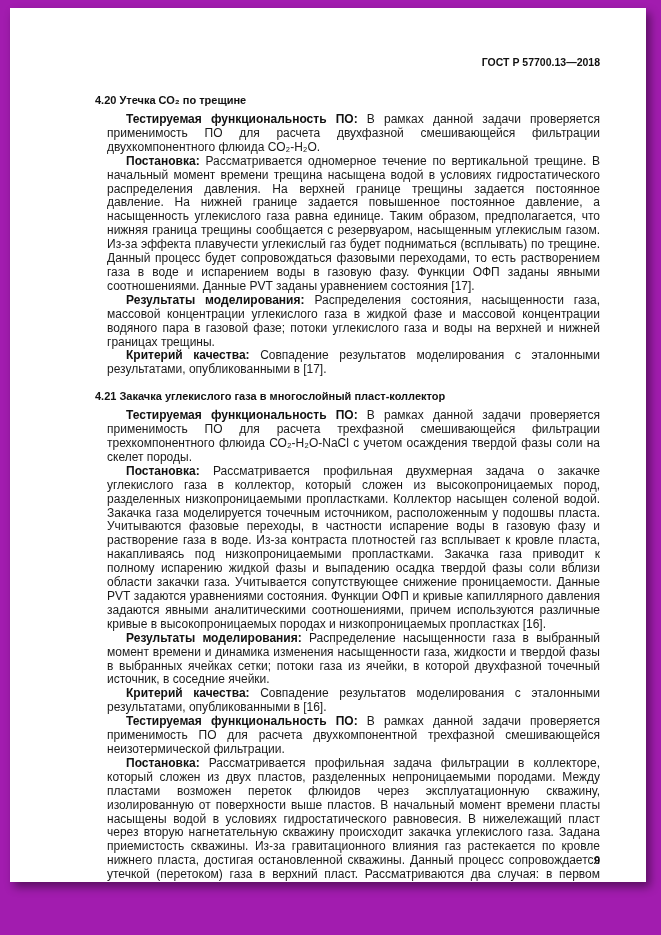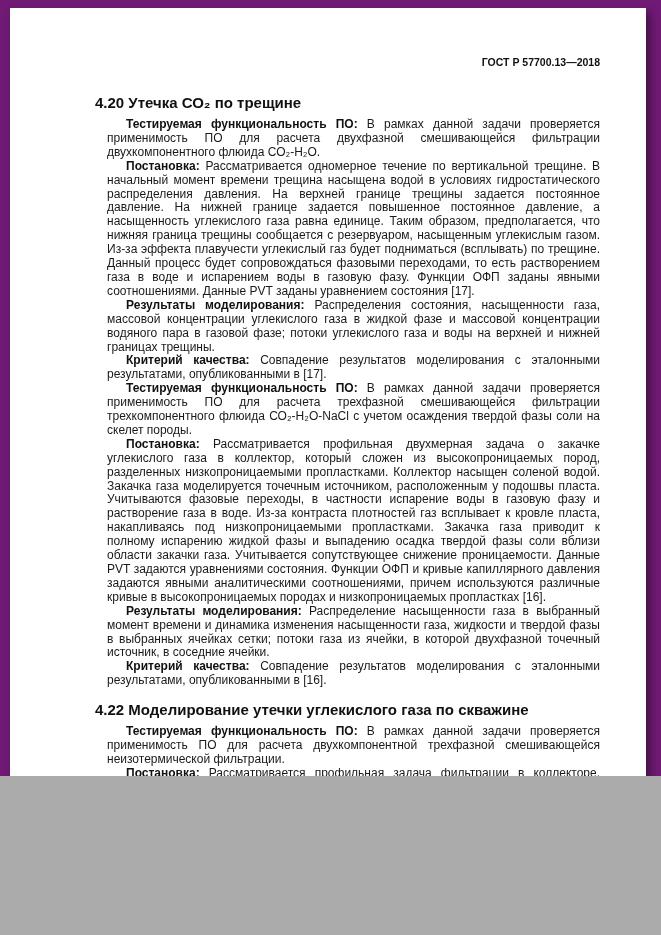--- a/index.html
+++ b/index.html
@@ -1,22 +1,22 @@
 <!DOCTYPE html>
 <html lang="ru"><head>
 <meta charset="utf-8">
 <style>
   * { margin: 0; padding: 0; box-sizing: border-box; }
   html, body { background: #ababab; }
   body { font-family: "Liberation Sans", "DejaVu Sans", sans-serif; }
   .canvas {
     position: relative;
     width: 661px;
-    height: 776px;
-    background: #701a75;
+    height: 935px;
+    background: #a21caf;
     overflow: hidden;
   }
   .page {
     position: absolute;
     left: 10px;
     top: 8px;
     width: 636px;
     height: 874px;
     background: #ffffff;
     box-shadow: 4px 5px 9px rgba(0,0,0,0.45);
@@ -25,21 +25,21 @@
   }
   .doc-header {
     text-align: right;
     font-weight: bold;
     font-size: 10.5px;
     color: #111;
     margin-bottom: 26px;
   }
   .section-heading {
     font-weight: bold;
-    font-size: 15px;
+    font-size: 11px;
     color: #111;
     margin: 13px 0 7px 0;
     text-indent: 19px;
   }
   p.doc {
     font-size: 12px;
     line-height: 1.16;
     text-align: justify;
     text-indent: 19px;
     color: #191919;
@@ -67,28 +67,28 @@
 
       <div class="section">
         <div class="section-heading">4.20 Утечка СО₂ по трещине</div>
         <p class="doc"><b>Тестируемая функциональность ПО:</b><span> В рамках данной задачи проверяется применимость ПО для расчета двухфазной смешивающейся фильтрации двухкомпонентного флюида СО₂-Н₂О.</span></p>
         <p class="doc"><b>Постановка:</b><span> Рассматривается одномерное течение по вертикальной трещине. В начальный момент времени трещина насыщена водой в условиях гидростатического распределения давления. На верхней границе трещины задается постоянное давление. На нижней границе задается повышенное постоянное давление, а насыщенность углекислого газа равна единице. Таким образом, предполагается, что нижняя граница трещины сообщается с резервуаром, насыщенным углекислым газом. Из-за эффекта плавучести углекислый газ будет подниматься (всплывать) по трещине. Данный процесс будет сопровождаться фазовыми переходами, то есть растворением газа в воде и испарением воды в газовую фазу. Функции ОФП заданы явными соотношениями. Данные PVT заданы уравнением состояния [17].</span></p>
         <p class="doc"><b>Результаты моделирования:</b><span> Распределения состояния, насыщенности газа, массовой концентрации углекислого газа в жидкой фазе и массовой концентрации водяного пара в газовой фазе; потоки углекислого газа и воды на верхней и нижней границах трещины.</span></p>
         <p class="doc"><b>Критерий качества:</b><span> Совпадение результатов моделирования с эталонными результатами, опубликованными в [17].</span></p>
       </div>
 
       <div class="section">
+        <div class="section-heading">4.21 Закачка углекислого газа в многослойный пласт-коллектор</div>
         <p class="doc"><b>Тестируемая функциональность ПО:</b><span> В рамках данной задачи проверяется применимость ПО для расчета трехфазной смешивающейся фильтрации трехкомпонентного флюида СО₂-Н₂О-NaCl с учетом осаждения твердой фазы соли на скелет породы.</span></p>
         <p class="doc"><b>Постановка:</b><span> Рассматривается профильная двухмерная задача о закачке углекислого газа в коллектор, который сложен из высокопроницаемых пород, разделенных низкопроницаемыми пропластками. Коллектор насыщен соленой водой. Закачка газа моделируется точечным источником, расположенным у подошвы пласта. Учитываются фазовые переходы, в частности испарение воды в газовую фазу и растворение газа в воде. Из-за контраста плотностей газ всплывает к кровле пласта, накапливаясь под низкопроницаемыми пропластками. Закачка газа приводит к полному испарению жидкой фазы и выпадению осадка твердой фазы соли вблизи области закачки газа. Учитывается сопутствующее снижение проницаемости. Данные PVT задаются уравнениями состояния. Функции ОФП и кривые капиллярного давления задаются явными аналитическими соотношениями, причем используются различные кривые в высокопроницаемых породах и низкопроницаемых пропластках [16].</span></p>
         <p class="doc"><b>Результаты моделирования:</b><span> Распределение насыщенности газа в выбранный момент времени и динамика изменения насыщенности газа, жидкости и твердой фазы в выбранных ячейках сетки; потоки газа из ячейки, в которой двухфазной точечный источник, в соседние ячейки.</span></p>
         <p class="doc"><b>Критерий качества:</b><span> Совпадение результатов моделирования с эталонными результатами, опубликованными в [16].</span></p>
       </div>
 
       <div class="section">
-        <div class="section-heading">4.22 Моделирование утечки углекислого газа по скважине</div>
         <p class="doc"><b>Тестируемая функциональность ПО:</b><span> В рамках данной задачи проверяется применимость ПО для расчета двухкомпонентной трехфазной смешивающейся неизотермической фильтрации.</span></p>
         <p class="doc"><b>Постановка:</b><span> Рассматривается профильная задача фильтрации в коллекторе, который сложен из двух пластов, разделенных непроницаемыми породами. Между пластами возможен переток флюидов через эксплуатационную скважину, изолированную от поверхности выше пластов. В начальный момент времени пласты насыщены водой в условиях гидростатического равновесия. В нижележащий пласт через вторую нагнетательную скважину происходит закачка углекислого газа. Задана приемистость скважины. Из-за гравитационного влияния газ растекается по кровле нижнего пласта, достигая остановленной скважины. Данный процесс сопровождается утечкой (перетоком) газа в верхний пласт. Рассматриваются два случая: в первом случае предполагается, что течение изотермическое, а газ и вода не смешиваются. Во втором случае учитываются фазовые переходы: растворение газа в воде, испарение воды в газовую фазу и возможность расслоения углекислого газа на жидкую и газовую фазы при утечке по скважине. Также учитываются температурные эффекты при фазовых переходах. Данные PVT задаются уравнением состояния, а функции ОФП — явными соотношениями [18].</span></p>
         <p class="doc"><b>Результаты моделирования:</b><span> Расход углекислого газа между пластами по стволу остановленной скважины.</span></p>
       </div>
 
     </div>
 
     <div class="page-number">9</div>
   </div>
 </div>

